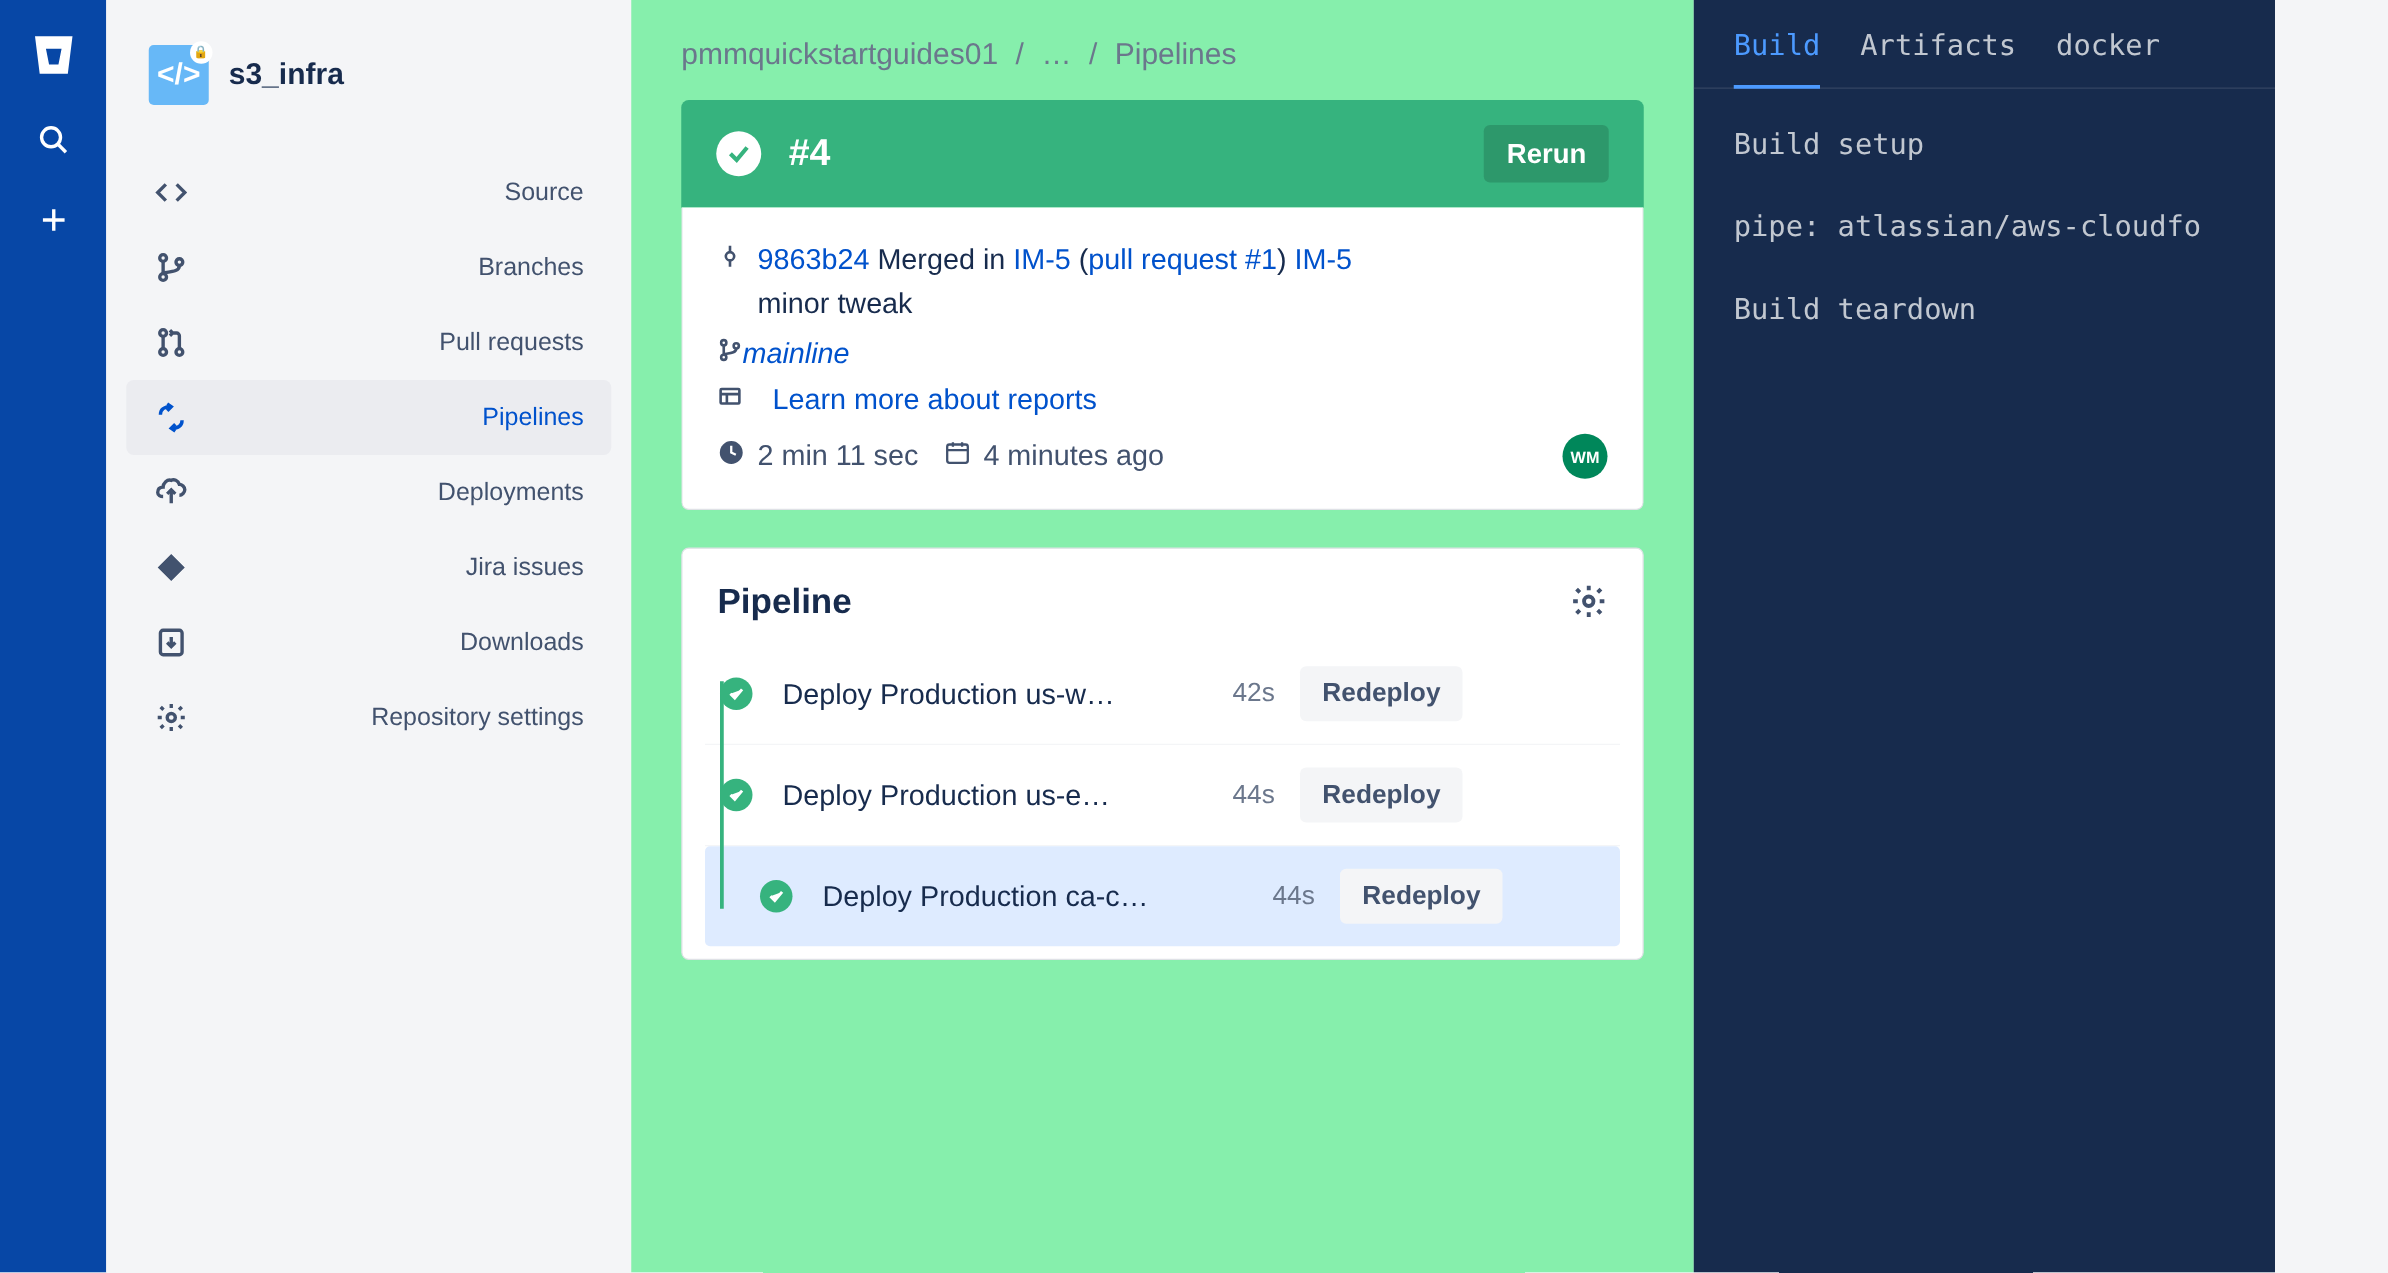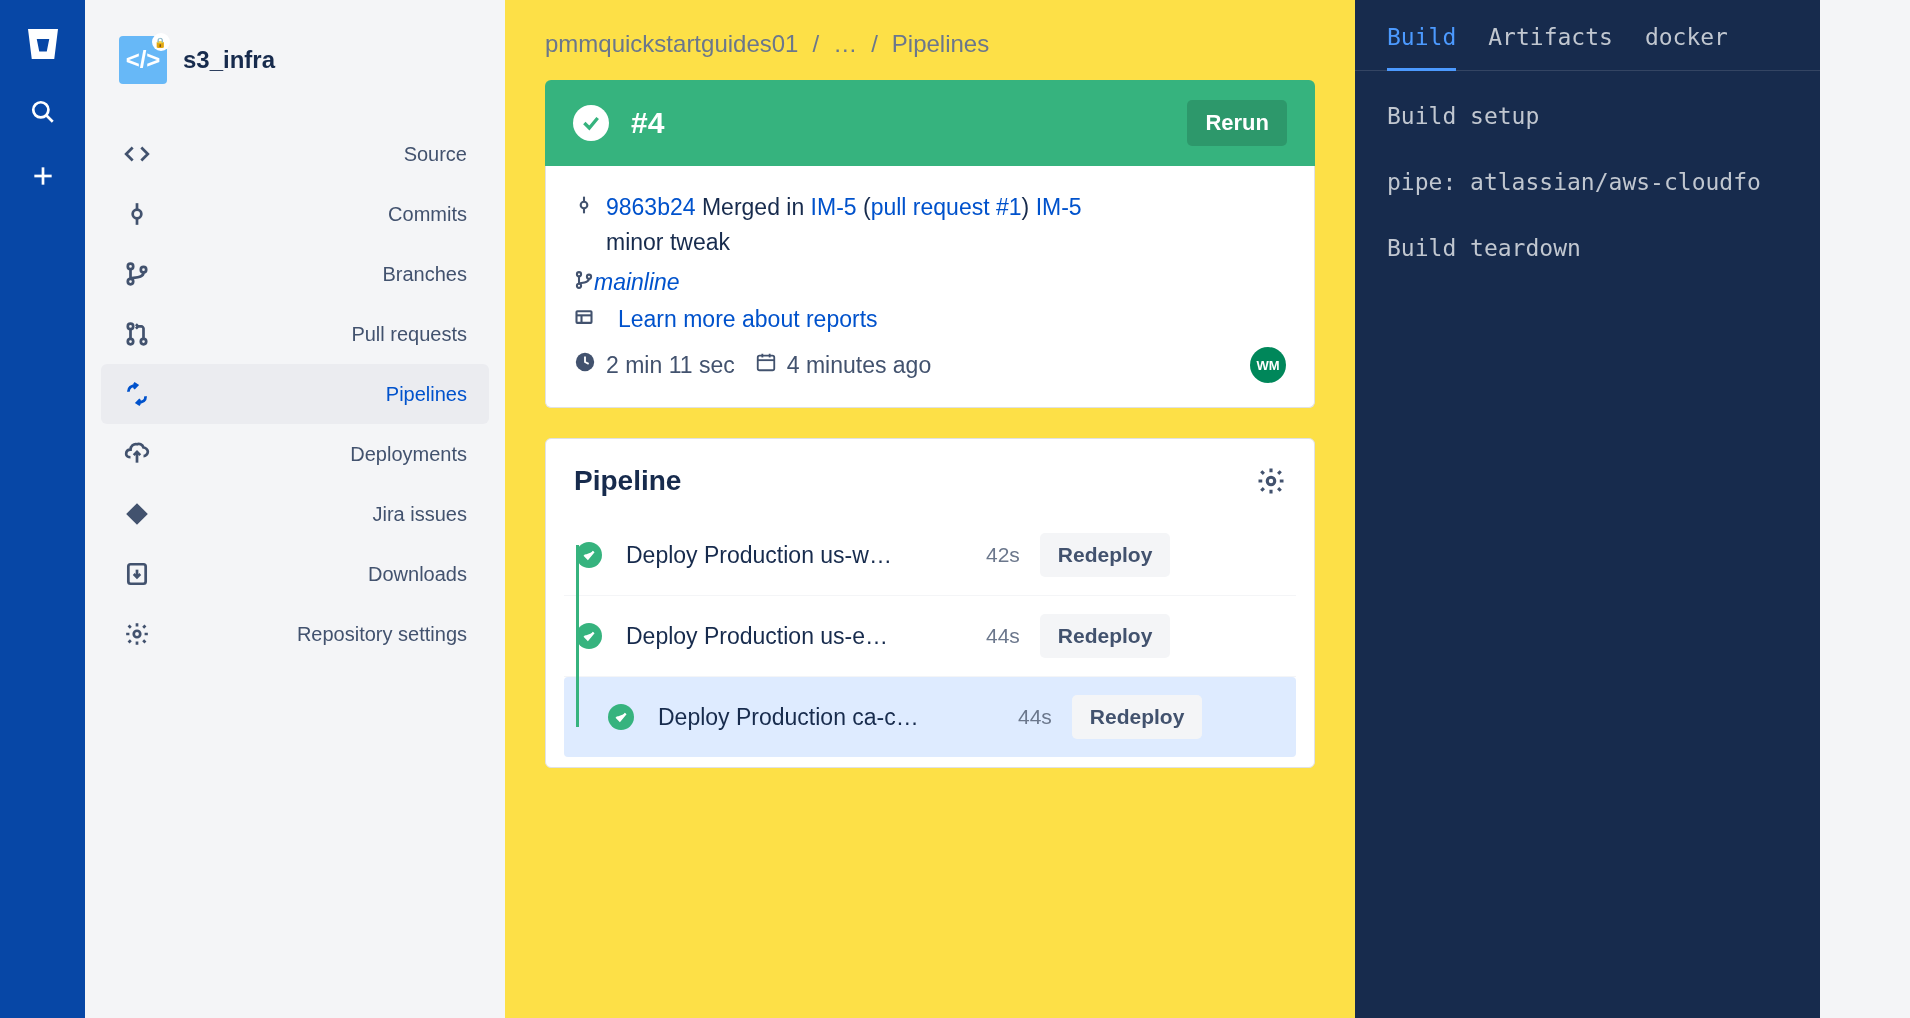--- a/index.html
+++ b/index.html
@@ -10,39 +10,39 @@
 .rail-btn { width: 32px; height: 32px; cursor: pointer; display: flex; align-items: center; justify-content: center; }
 .sidebar { width: 420px; background: #f4f5f7; padding: 24px 16px; }
 .repo-header { display: flex; align-items: center; gap: 16px; padding: 12px 18px; margin-bottom: 28px; }
 .repo-icon { width: 48px; height: 48px; background: #67b8f7; border-radius: 4px; position: relative; display: flex; align-items: center; justify-content: center; font-size: 24px; color: #fff; font-weight: bold; }
 .repo-lock { position: absolute; top: -3px; right: -3px; width: 18px; height: 18px; background: #fff; border-radius: 50%; display: flex; align-items: center; justify-content: center; font-size: 10px; color: #333; }
 .repo-name { font-size: 24px; font-weight: 700; color: #172b4d; }
 .nav-item { display: flex; align-items: center; gap: 28px; padding: 16px 22px; border-radius: 6px; cursor: pointer; color: #42526e; font-size: 20px; justify-content: space-between; }
 .nav-item.active { background: #ebecf0; color: #0052cc; }
 .nav-item.active .nav-icon { color: #0052cc; }
 .nav-icon { width: 28px; height: 28px; display: flex; align-items: center; justify-content: center; }
-.main { flex: 1; background: #fde047; padding: 30px 40px; overflow: auto; max-width: 850px; }
+.main { flex: 1; background: #86efac; padding: 30px 40px; overflow: auto; max-width: 850px; }
 .breadcrumb { color: #6b778c; font-size: 24px; margin-bottom: 22px; display: flex; gap: 14px; }
 .breadcrumb span { cursor: pointer; }
 .banner { background: #36b37e; color: #fff; border-radius: 6px 6px 0 0; padding: 20px 28px; display: flex; align-items: center; justify-content: space-between; }
 .banner-left { display: flex; align-items: center; gap: 22px; }
 .check-circle { width: 36px; height: 36px; background: #fff; border-radius: 50%; display: flex; align-items: center; justify-content: center; }
 .check-circle svg { width: 20px; height: 20px; }
 .banner-title { font-size: 30px; font-weight: 600; }
 .rerun-btn { background: rgba(0,0,0,0.15); border: none; color: #fff; font-size: 22px; font-weight: 600; padding: 10px 18px; border-radius: 5px; cursor: pointer; }
 .card { background: #fff; border-radius: 0 0 6px 6px; padding: 24px 28px; border: 1px solid #dfe1e6; border-top: none; }
 .commit-line { display: flex; align-items: flex-start; gap: 12px; font-size: 23px; color: #172b4d; margin-bottom: 10px; line-height: 1.5; }
 .commit-line a { color: #0052cc; text-decoration: none; }
 .commit-text { flex: 1; }
 .branch-line { display: flex; align-items: center; gap: 0; font-size: 23px; margin-bottom: 10px; font-style: italic; }
 .branch-line a { color: #0052cc; text-decoration: none; }
 .reports-line { display: flex; align-items: center; gap: 24px; font-size: 23px; margin-bottom: 14px; }
 .reports-line a { color: #0052cc; text-decoration: none; font-weight: 500; }
 .meta-line { display: flex; align-items: center; gap: 20px; font-size: 23px; color: #42526e; }
-.meta-item { display: flex; align-items: center; gap: 10px; }
+.meta-item { display: flex; gap: 10px; }
 .avatar { width: 36px; height: 36px; background: #00875a; border-radius: 50%; color: #fff; font-size: 13px; font-weight: 600; display: flex; align-items: center; justify-content: center; margin-left: auto; }
 .section { background: #fff; border: 1px solid #dfe1e6; border-radius: 6px; margin-top: 30px; padding: 26px 0 10px 0; }
 .section-header { display: flex; align-items: center; justify-content: space-between; padding: 0 28px 18px 28px; }
 .section-title { font-size: 28px; font-weight: 600; color: #172b4d; }
 .gear-btn { width: 30px; height: 30px; cursor: pointer; color: #42526e; }
 .steps { position: relative; padding: 0 18px; }
 .step-row { display: flex; align-items: center; padding: 18px 12px; border-bottom: 1px solid #f4f5f7; position: relative; }
 .step-row.selected { background: #deebff; border-radius: 4px; }
 .step-row:last-child { border-bottom: none; padding-left: 44px; }
 .step-check { width: 26px; height: 26px; background: #36b37e; border-radius: 50%; display: flex; align-items: center; justify-content: center; margin-right: 24px; z-index: 2; flex-shrink: 0; }
@@ -96,30 +96,20 @@
         <svg class="icon-svg" viewBox="0 0 24 24" fill="none" stroke="currentColor" stroke-width="2.5">
           <polyline points="8,6 2,12 8,18"></polyline>
           <polyline points="16,6 22,12 16,18"></polyline>
         </svg>
       </span>
     <span>Source</span>
   </div>
   <div class="nav-item">
     <span class="nav-icon">
         <svg class="icon-svg" viewBox="0 0 24 24" fill="none" stroke="currentColor" stroke-width="2.5">
-          <circle cx="12" cy="12" r="4"></circle>
-          <line x1="12" y1="2" x2="12" y2="8"></line>
-          <line x1="12" y1="16" x2="12" y2="22"></line>
-        </svg>
-      </span>
-    <span>Commits</span>
-  </div>
-  <div class="nav-item">
-    <span class="nav-icon">
-        <svg class="icon-svg" viewBox="0 0 24 24" fill="none" stroke="currentColor" stroke-width="2.5">
           <circle cx="6" cy="5" r="2.5"></circle>
           <circle cx="6" cy="19" r="2.5"></circle>
           <circle cx="18" cy="8" r="2.5"></circle>
           <path d="M6 7.5 L6 16.5 M18 10.5 C18 15 12 15 6 16"></path>
         </svg>
       </span>
     <span>Branches</span>
   </div>
   <div class="nav-item">
     <span class="nav-icon">

